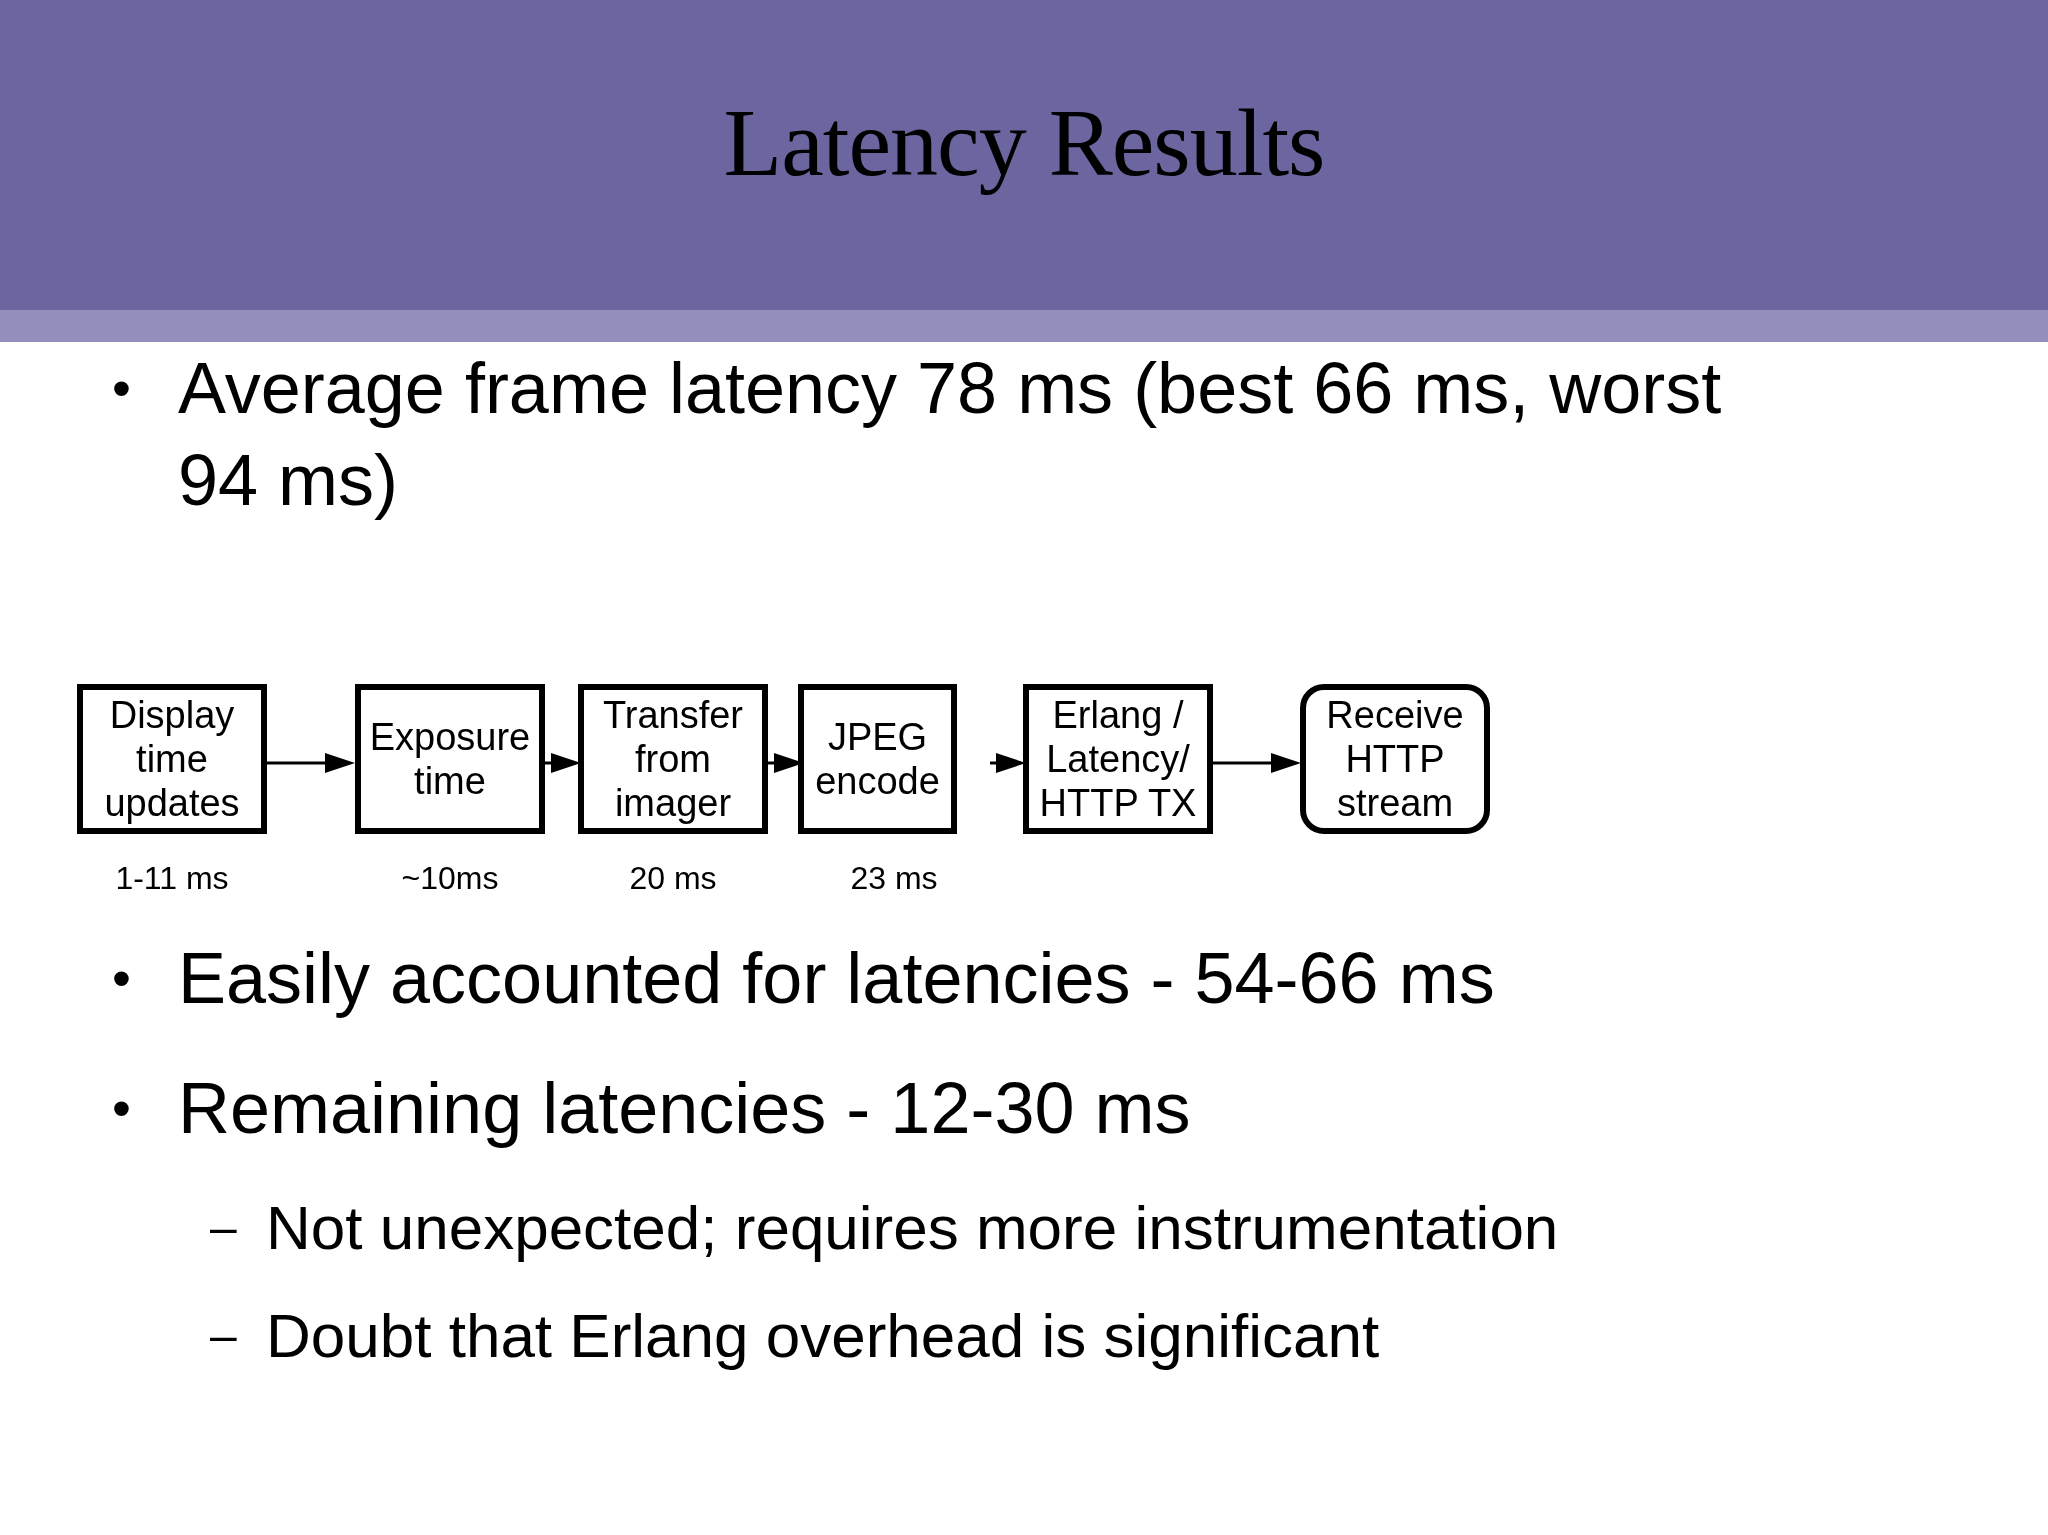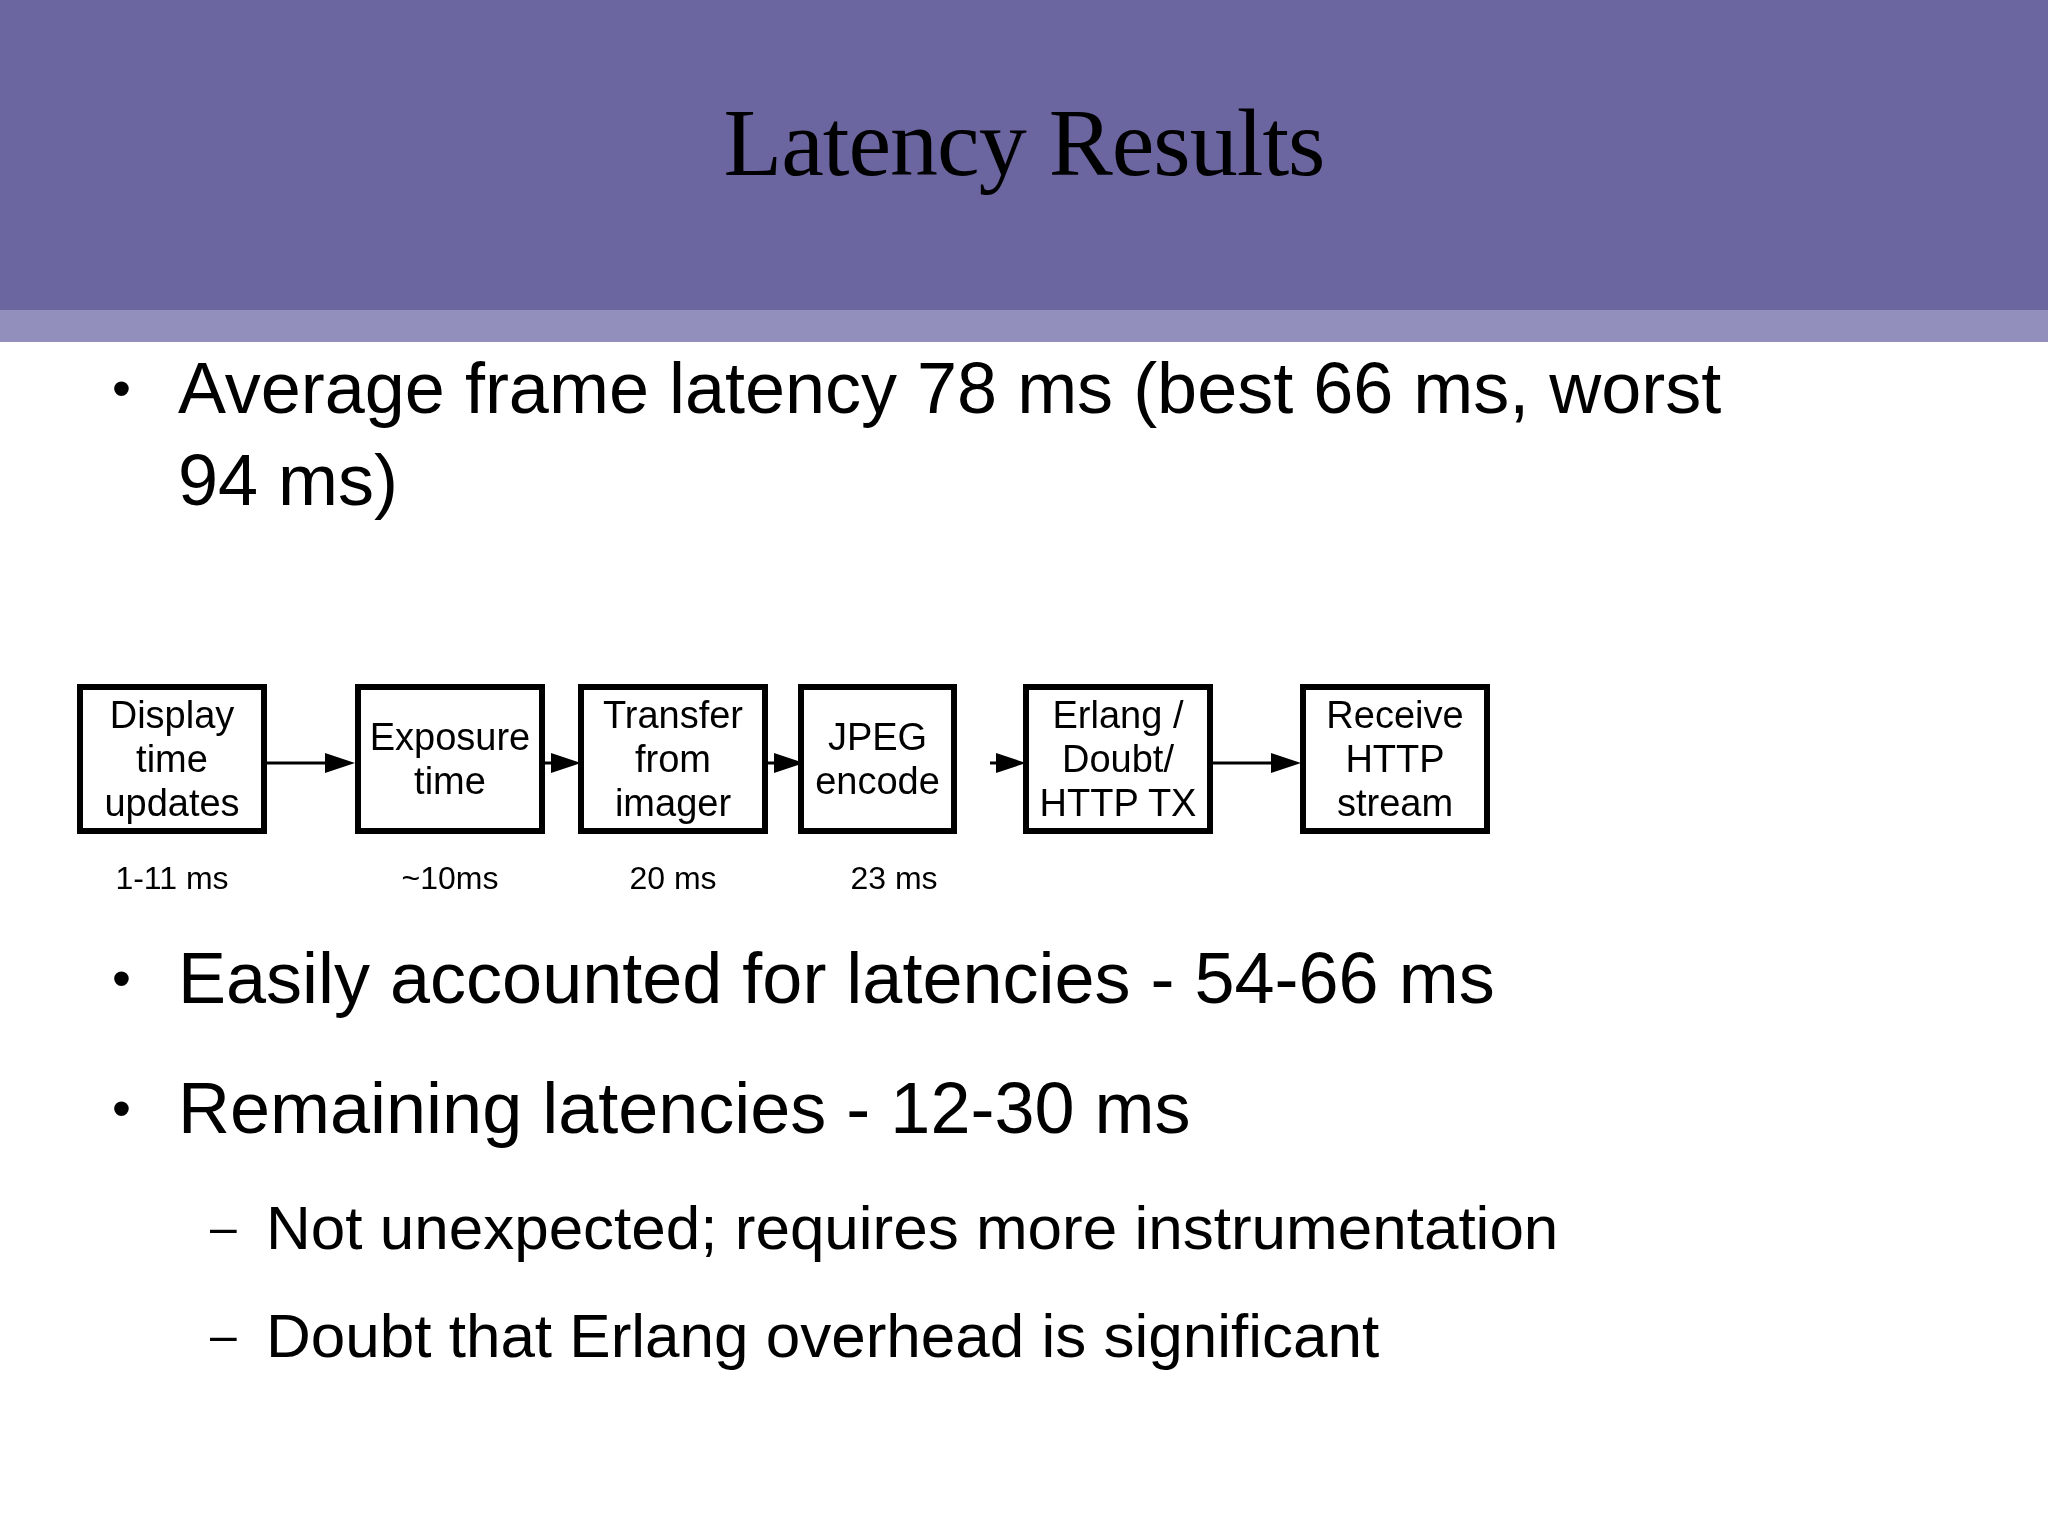--- a/index.html
+++ b/index.html
@@ -227,32 +227,32 @@
 
     <div class="flow-arrow" style="left:990px; width:36px;">
       <svg width="36" height="22" viewBox="0 0 36 22">
         <line x1="0" y1="11" x2="10" y2="11" stroke="#000000" stroke-width="3"></line>
         <polygon points="6,1 36,11 6,21" fill="#000000"></polygon>
       </svg>
     </div>
 
     <div class="flow-box" id="flow-box-4" style="left:1023px; width:190px;">
       <span class="flow-box-line">Erlang /</span>
-      <span class="flow-box-line">Doubt/</span>
+      <span class="flow-box-line">Latency/</span>
       <span class="flow-box-line">HTTP TX</span>
     </div>
 
     <div class="flow-arrow" style="left:1213px; width:88px;">
       <svg width="88" height="22" viewBox="0 0 88 22">
         <line x1="0" y1="11" x2="62" y2="11" stroke="#000000" stroke-width="3"></line>
         <polygon points="58,1 88,11 58,21" fill="#000000"></polygon>
       </svg>
     </div>
 
-    <div class="flow-box" id="flow-box-5" style="left:1300px; width:190px;">
+    <div class="flow-box" id="flow-box-5" style="left:1300px; width:190px;border-radius:24px;">
       <span class="flow-box-line">Receive</span>
       <span class="flow-box-line">HTTP</span>
       <span class="flow-box-line">stream</span>
     </div>
 
     <div class="flow-label" style="left:77px; width:190px;">1-11 ms</div>
     <div class="flow-label" style="left:355px; width:190px;">~10ms</div>
     <div class="flow-label" style="left:578px; width:190px;text-align:center;">20 ms</div>
     <div class="flow-label" style="left:798px; width:192px;">23 ms</div>
 

